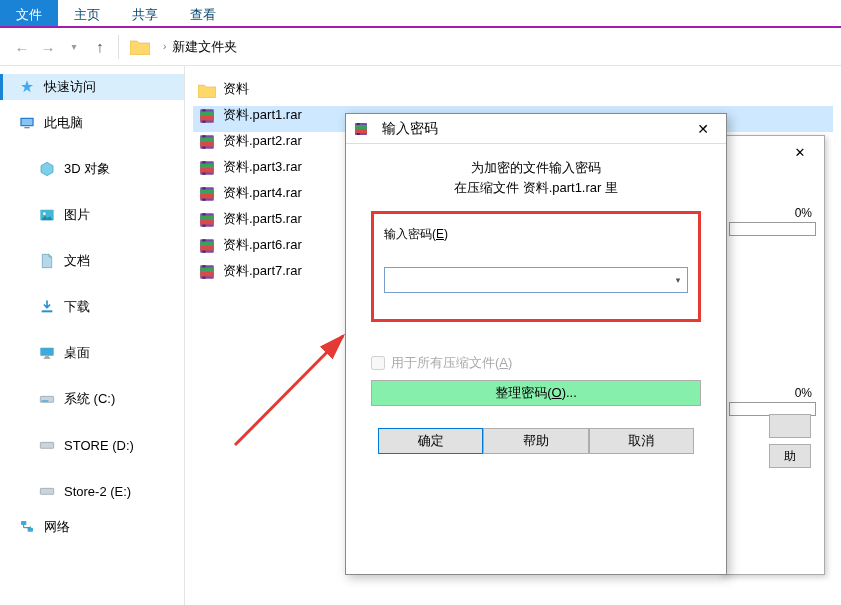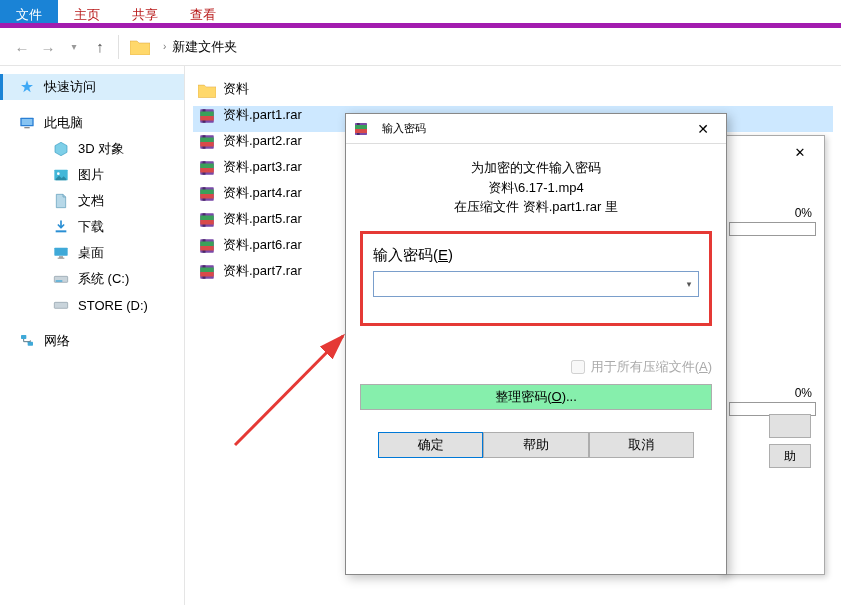--- a/index.html
+++ b/index.html
@@ -1,68 +1,68 @@
 <!DOCTYPE html>
 <html><head>
 <meta charset="utf-8">
 <style>
 * { box-sizing: border-box; margin: 0; padding: 0; }
 body { font-family: "Microsoft YaHei", "Segoe UI", sans-serif; font-size: 12px; background: #fff; width: 841px; height: 605px; overflow: hidden; position: relative; }
 
 
-.ribbon { display: flex; align-items: stretch; height: 28px; border-bottom: 5px solid #a21caf; }
+.ribbon { display: flex; align-items: stretch; height: 28px; border-bottom: 2px solid #a21caf; }
 .ribbon-tab { padding: 6px 16px; font-size: 13px; cursor: pointer; }
 .ribbon-tab.file { background: #1a83d6; color: #fff; }
-.ribbon-tab.other { color: #b91c1c; }
+.ribbon-tab.other { color: #0c4a6e; }
 
 
 .addrbar { display: flex; align-items: center; height: 38px; padding: 0 10px; border-bottom: 1px solid #e5e5e5; }
 .navbtn { width: 24px; height: 24px; display: flex; align-items: center; justify-content: center; color: #999; font-size: 15px; margin-right: 2px; }
 .navbtn.enabled { color: #555; }
 .navbtn.chev { font-size: 10px; }
 .folder-ico { width: 22px; height: 18px; margin: 0 6px; display: flex; align-items: center; justify-content: center; }
 .crumb-sep { color: #777; margin: 0 6px; font-size: 10px; }
 .crumb { color: #000; font-size: 13px; }
 
 
 .main { display: flex; height: calc(605px - 28px - 38px); }
 .sidebar { width: 185px; border-right: 1px solid #e5e5e5; padding-top: 8px; }
 .tree-item { display: flex; align-items: center; height: 26px; padding-left: 18px; font-size: 13px; cursor: pointer; }
-.tree-item.lv2 { padding-left: 52px; }
+.tree-item.lv2 { padding-left: 38px; margin-top: 20px; }
 .tree-item.quick { background: #d8eefc; border-left: 3px solid #1a83d6; padding-left: 15px; }
 .tree-ico { width: 18px; height: 18px; margin-right: 8px; display: flex; align-items: center; justify-content: center; }
 .sidebar-gap { height: 10px; }
 
 .filepane { flex: 1; padding: 14px 8px; position: relative; }
 .file-row { display: flex; align-items: flex-start; height: 26px; padding: 0 4px; font-size: 13px; cursor: pointer; }
 .file-row.sel { background: #cde8ff; }
 .file-ico { width: 20px; height: 20px; margin-right: 6px; display: flex; align-items: center; justify-content: center; }
 
 
 .bg-dialog { position: absolute; left: 720px; top: 135px; width: 105px; height: 440px; background: #fff; border: 1px solid #aaa; box-shadow: 2px 2px 6px rgba(0,0,0,.2); padding: 10px 8px; }
 .bg-close { position: absolute; top: 6px; right: 10px; width: 28px; height: 20px; display: flex; align-items: center; justify-content: center; font-size: 13px; }
 .bg-pct { font-size: 12px; text-align: right; margin-top: 60px; padding-right: 4px; }
 .bg-bar { height: 14px; border: 1px solid #999; background: #fff; margin-top: 2px; }
 .bg-btn { height: 24px; border: 1px solid #adadad; background: #e1e1e1; display: flex; align-items: center; justify-content: center; font-size: 12px; margin-top: 8px; width: 42px; position: absolute; left: 48px; }
 
 
 .pw-dialog { position: absolute; left: 345px; top: 113px; width: 382px; height: 462px; background: #fff; border: 1px solid #888; box-shadow: 3px 3px 10px rgba(0,0,0,.25); }
 .pw-title { display: flex; align-items: center; height: 30px; padding: 0 6px; border-bottom: 1px solid #ddd; }
-.pw-title-text { flex: 1; font-size: 11px; padding-left: 4px; }
+.pw-title-text { flex: 1; font-size: 14px; padding-left: 4px; }
 .pw-close { width: 34px; height: 22px; display: flex; align-items: center; justify-content: center; font-size: 14px; }
-.pw-body { padding: 14px 14px 10px; }
+.pw-body { padding: 14px 25px 10px; }
 .pw-info { text-align: center; font-size: 13px; line-height: 1.5; }
 .pw-redbox { border: 3px solid #e53935; padding: 12px 10px 26px; margin-top: 14px; }
-.pw-label { font-size: 15px; margin-bottom: 6px; }
+.pw-label { font-size: 12px; margin-bottom: 24px; }
 .pw-combo { position: relative; }
 .pw-combo input { width: 100%; height: 26px; border: 1px solid #7a9ecb; padding: 2px 24px 2px 6px; font-size: 13px; outline: none; }
 .pw-combo .dd { position: absolute; right: 1px; top: 1px; height: 24px; width: 18px; display: flex; align-items: center; justify-content: center; font-size: 9px; color: #555; }
 .pw-check { display: flex; align-items: center; font-size: 13px; margin-top: 32px; }
 .pw-check input { width: 14px; height: 14px; margin-right: 6px; }
-.pw-check.disabled { color: #aaa; margin-top: 32px; justify-content: flex-end; }
+.pw-check.disabled { color: #aaa; margin-top: 32px; }
 .pw-wide { width: 100%; height: 26px; border: 1px solid #adadad; background: #86efac; font-size: 13px; margin-top: 8px; cursor: pointer; }
 .pw-footer { display: flex; justify-content: space-between; padding: 12px 32px; }
 .pw-btn { width: 108px; height: 26px; border: 1px solid #adadad; background: #e1e1e1; font-size: 13px; cursor: pointer; }
 .pw-btn.primary { border: 1.5px solid #0078d7; }
 
 
 .arrow-svg { position: absolute; left: 225px; top: 330px; pointer-events: none; }
 
 
 svg { display: block; }
@@ -171,20 +171,28 @@
       <span>系统 (C:)</span>
     </div>
     <div class="tree-item lv2">
       <span class="tree-ico">
           <svg width="16" height="16" viewBox="0 0 24 24">
             <rect x="2" y="8" width="20" height="9" rx="1" fill="#c9d4db" stroke="#8a9aa5"></rect>
           </svg>
         </span>
       <span>STORE (D:)</span>
     </div>
+    <div class="tree-item lv2">
+      <span class="tree-ico">
+          <svg width="16" height="16" viewBox="0 0 24 24">
+            <rect x="2" y="8" width="20" height="9" rx="1" fill="#c9d4db" stroke="#8a9aa5"></rect>
+          </svg>
+        </span>
+      <span>Store-2 (E:)</span>
+    </div>
     <div class="sidebar-gap"></div>
     <div class="tree-item">
       <span class="tree-ico">
           <svg width="16" height="16" viewBox="0 0 24 24">
             <rect x="3" y="3" width="8" height="6" rx="1" fill="#3fa9d8"></rect>
             <rect x="13" y="13" width="8" height="6" rx="1" fill="#3fa9d8"></rect>
             <path d="M7 9v4h10v-2" stroke="#5a7a8a" stroke-width="1.5" fill="none"></path>
           </svg>
         </span>
       <span>网络</span>
@@ -309,21 +317,20 @@
           <rect x="3" y="6" width="18" height="6" fill="#3aa05a"></rect>
           <rect x="3" y="12" width="18" height="6" fill="#d84a4a"></rect>
         </svg>
       </span>
     <span class="pw-title-text">输入密码</span>
     <div class="pw-close">✕</div>
   </div>
   <div class="pw-body">
     <div class="pw-info">
       <div>为加密的文件输入密码</div>
-      <div>资料\6.17-1.mp4</div>
       <div>在压缩文件 资料.part1.rar 里</div>
     </div>
     <div class="pw-redbox">
       <div class="pw-label"><span>输入密码(</span><span class="u">E</span><span>)</span></div>
       <div class="pw-combo">
         <input type="text" value="" style="">
         <div class="dd">▾</div>
       </div>
     </div>
     <label class="pw-check disabled">

